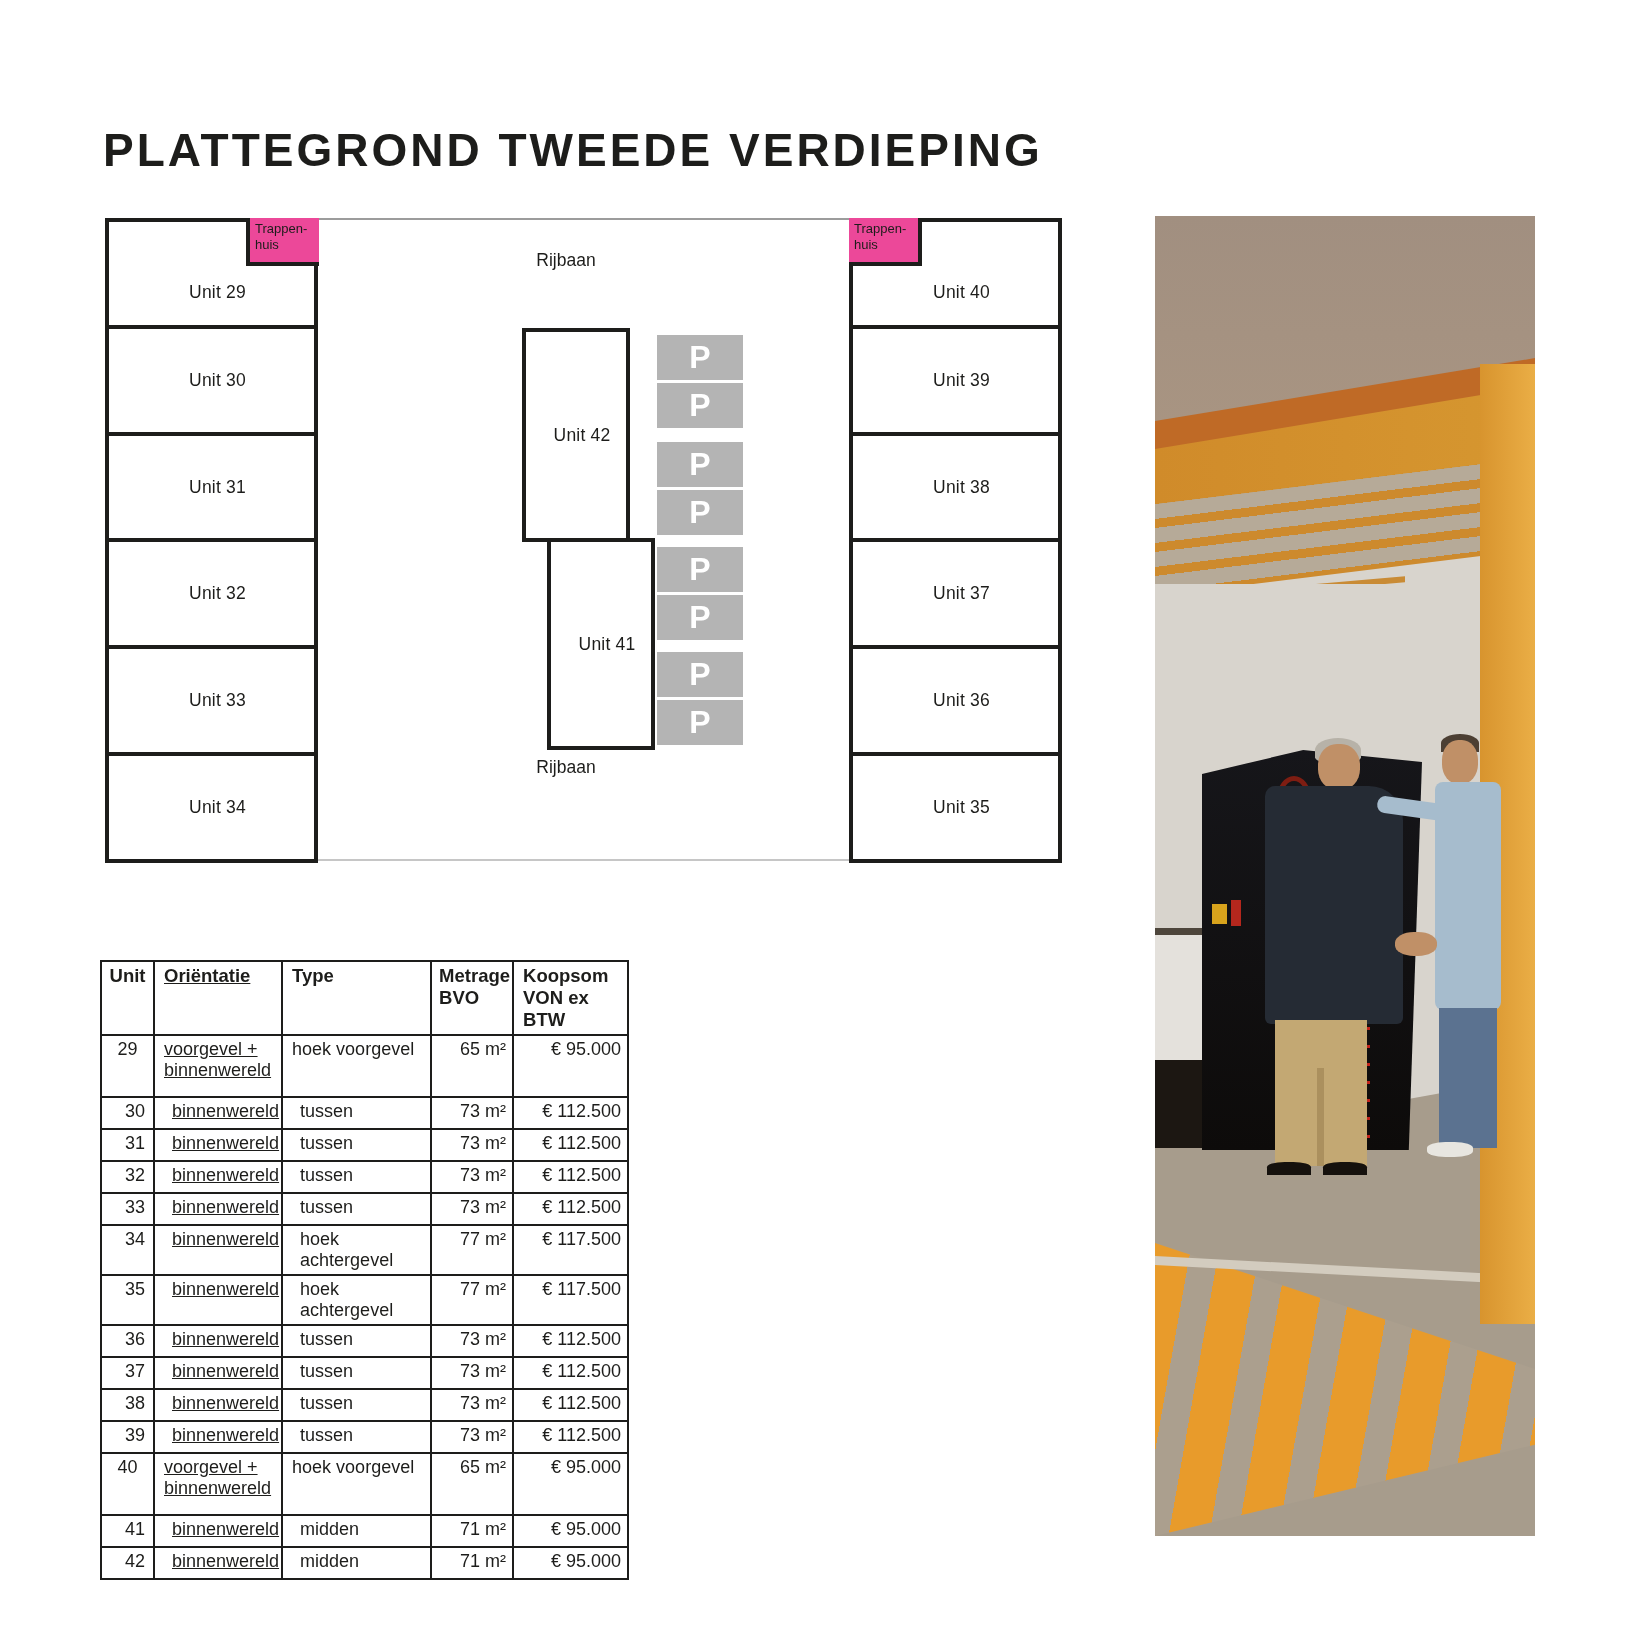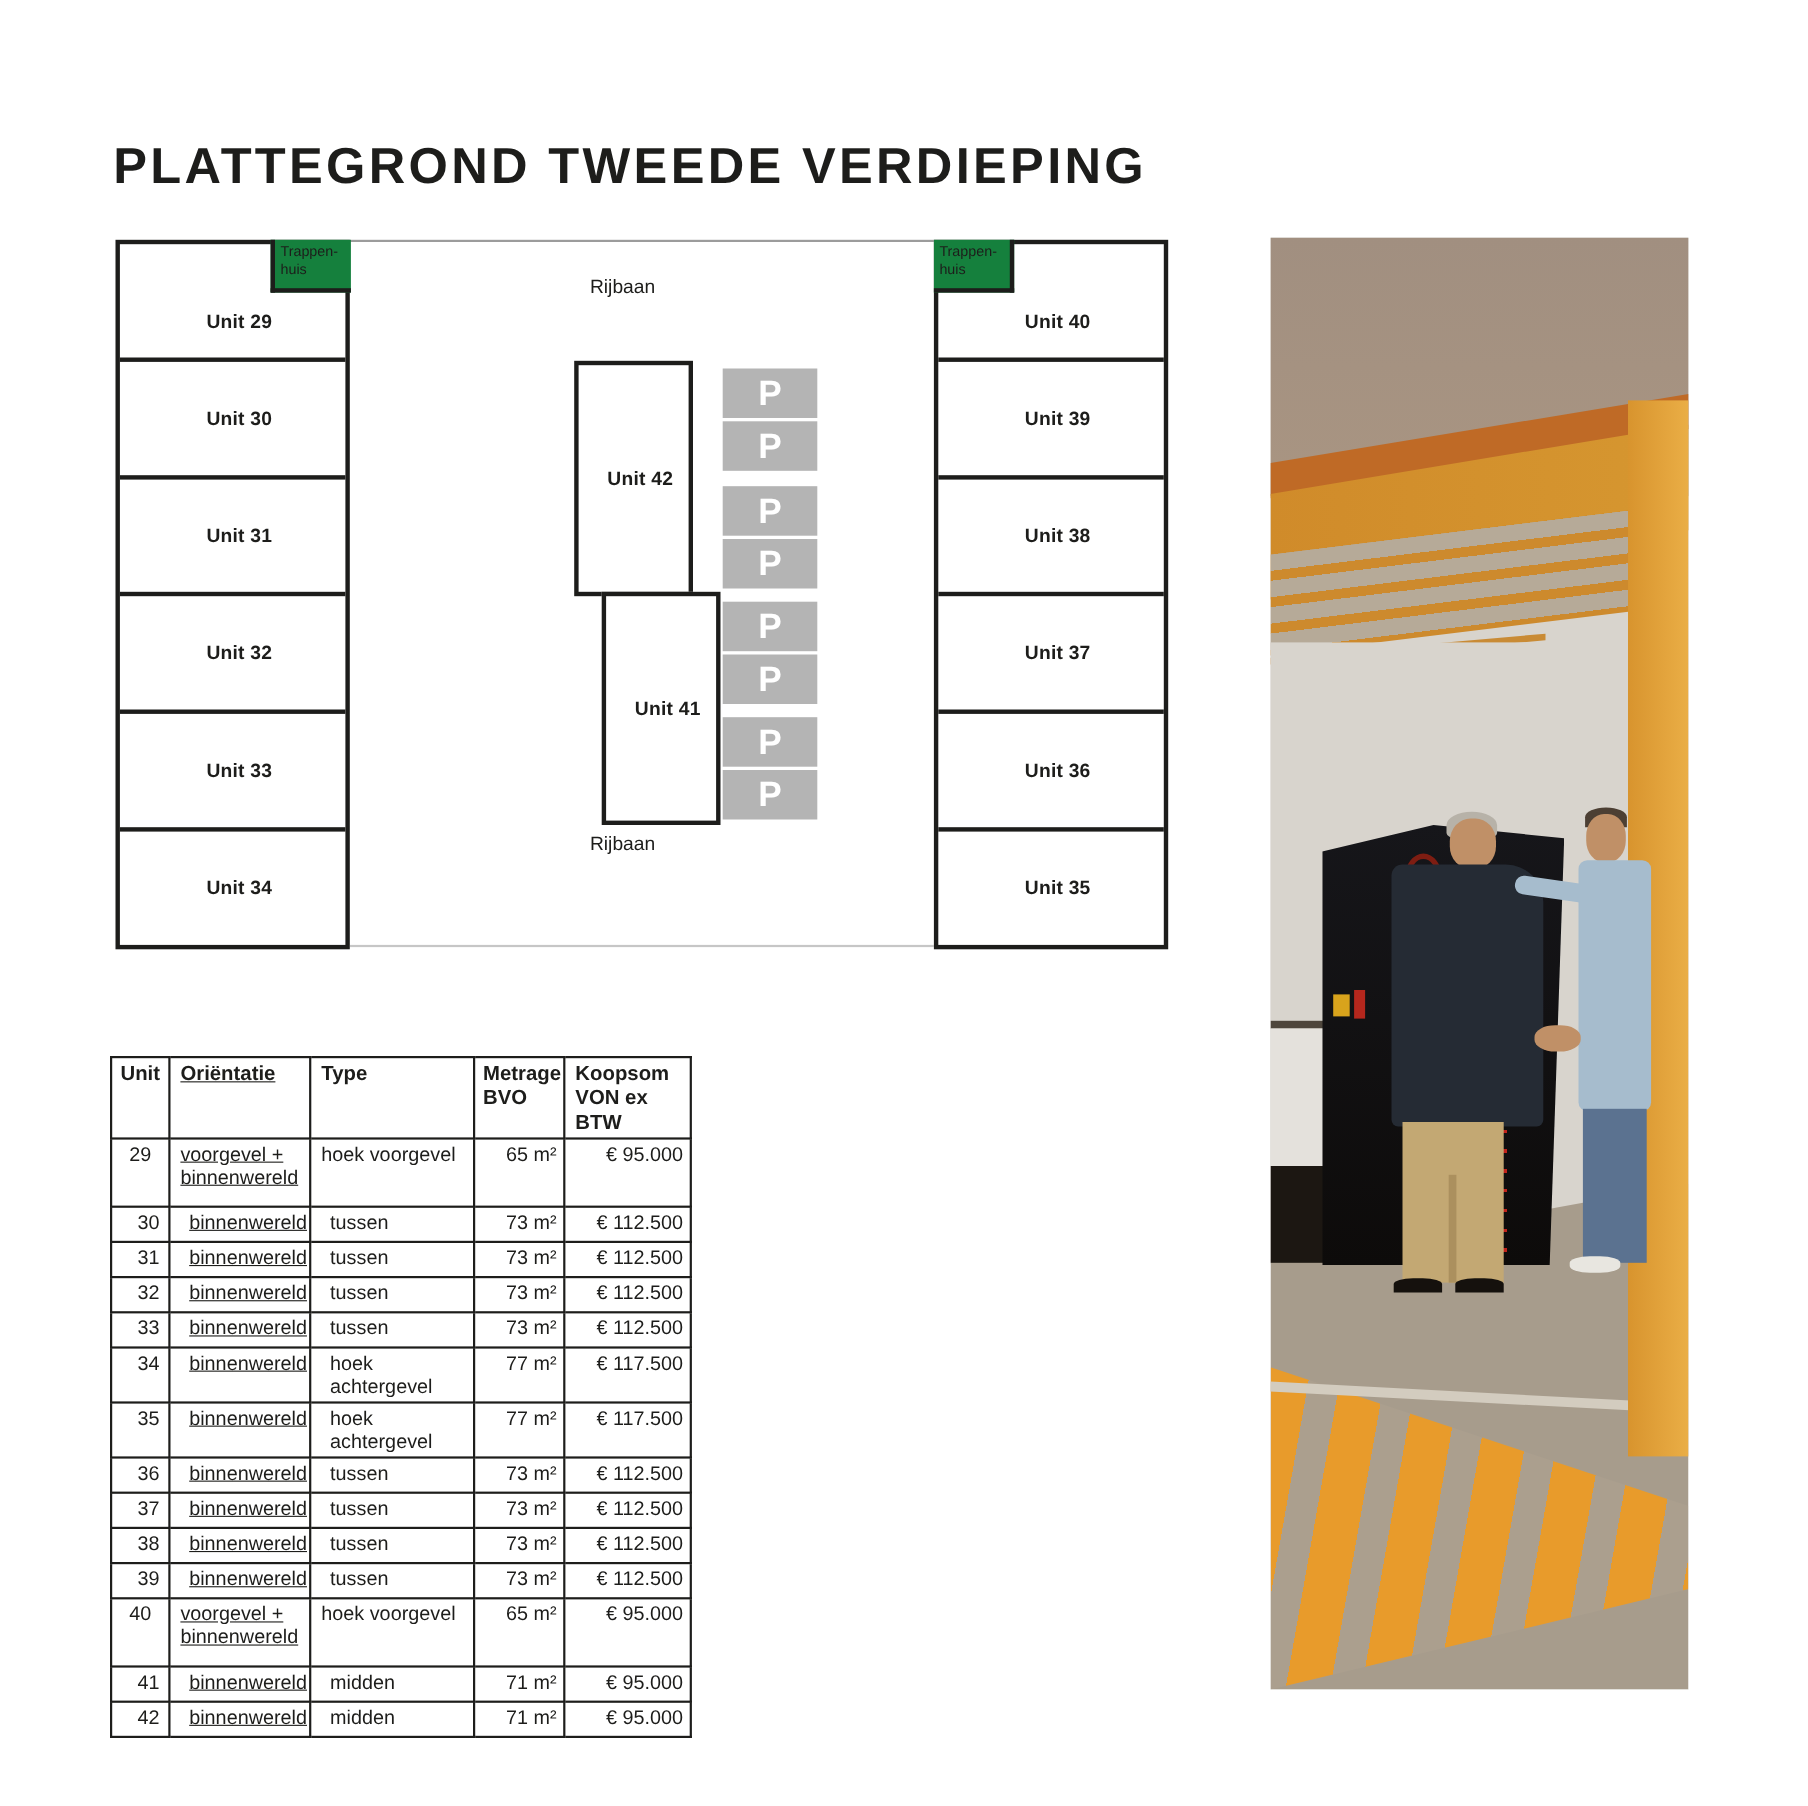--- a/index.html
+++ b/index.html
@@ -7,23 +7,23 @@
   .page{position:relative;width:1644px;height:1642px;background:#fff;overflow:hidden;}
   .title{position:absolute;left:103px;top:92px;font-size:46px;font-weight:800;letter-spacing:3px;white-space:nowrap;}
 
   
   .plan{position:absolute;left:0;top:0;width:1100px;height:900px;}
   .thinline{position:absolute;height:2px;background:#9c9c9c;}
   .thinline.bottom{background:#c6c6c6;}
   .ucol{position:absolute;width:213px;display:flex;flex-direction:column;border:4px solid #1d1d1b;box-sizing:border-box;background:#fff;}
   .ubox{flex:1;border-bottom:4px solid #1d1d1b;display:flex;align-items:center;justify-content:center;}
   .ubox:last-child{border-bottom:none;}
-  .ulabel{font-weight:bold;font-size:17.5px;letter-spacing:.2px;margin-left:12px;}
+  .ulabel{font-weight:normal;font-size:17.5px;letter-spacing:.2px;margin-left:12px;}
   .cbox{position:absolute;border:4px solid #1d1d1b;box-sizing:border-box;background:#fff;display:flex;align-items:center;justify-content:center;}
-  .stair{position:absolute;width:73px;height:48px;background:#15803d;box-sizing:border-box;font-size:13px;line-height:1.2;padding:3px 0 0 5px;}
+  .stair{position:absolute;width:73px;height:48px;background:#ec4899;box-sizing:border-box;font-size:13px;line-height:1.2;padding:3px 0 0 5px;}
   .stair.left{border-left:4px solid #1d1d1b;border-bottom:4px solid #1d1d1b;}
   .stair.right{border-right:4px solid #1d1d1b;border-bottom:4px solid #1d1d1b;}
   .pstall{position:absolute;left:657px;width:86px;height:45px;background:#b4b4b4;display:flex;align-items:center;justify-content:center;}
   .pstall span{color:#fff;font-weight:bold;font-size:32px;}
   .lane{position:absolute;left:496px;width:140px;text-align:center;font-size:17.5px;}
 
   
   .utable{position:absolute;left:100px;top:960px;border-collapse:collapse;table-layout:fixed;}
   .utable th,.utable td{border:2px solid #1d1d1b;font-size:18px;padding:3px 6px 3px 9px;vertical-align:top;box-sizing:border-box;}
   .utable th{font-weight:bold;text-align:left;height:58px;font-size:18.5px;}

